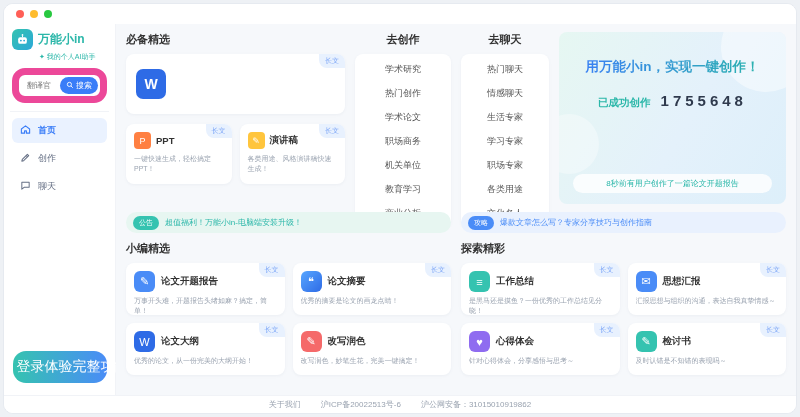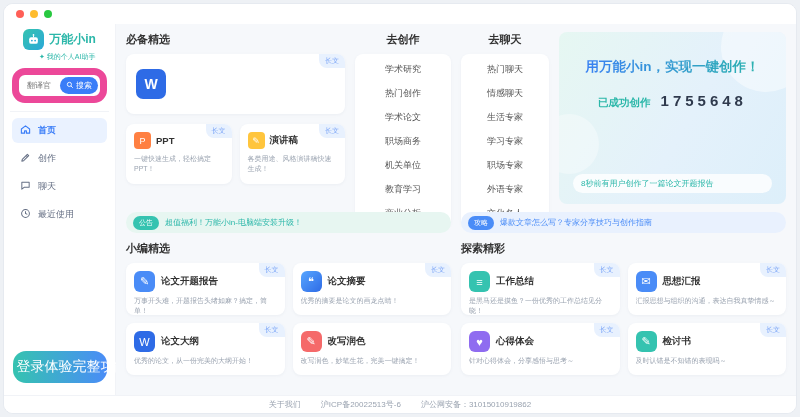--- a/index.html
+++ b/index.html
@@ -7,21 +7,21 @@
   body { background:#eef1f5; font-family:"Liberation Sans","DejaVu Sans",sans-serif; position:relative; }
   .window { position:absolute; left:3px; top:3px; width:794px; height:411px; background:#fff;
             border:1px solid #e6eaf0; border-radius:10px; overflow:hidden; display:flex; flex-direction:column; }
   
   .titlebar { height:20px; display:flex; align-items:center; padding-left:12px; gap:6px; background:#fff; flex:0 0 auto; }
   .dot { width:8px; height:8px; border-radius:50%; }
   .dot.red{background:#ff5f57}.dot.yellow{background:#febc2e}.dot.green{background:#28c840}
   
   .app { flex:1; display:flex; min-height:0; }
   .sidebar { width:112px; flex:0 0 auto; background:#fff; border-right:1px solid #f1f3f7; padding:2px 8px 8px; display:flex; flex-direction:column; }
-  .logo-row { display:flex; align-items:center; gap:5px; margin:3px 0 2px;justify-content:center; }
+  .logo-row { display:flex; align-items:center; gap:5px; margin:3px 0 2px; }
   .logo-badge { width:21px; height:21px; border-radius:6px; background:linear-gradient(135deg,#35c3b0,#2aa8d8);
                 display:flex; align-items:center; justify-content:center; flex:0 0 auto; }
   .logo-text { color:#2bb7a9; font-weight:bold; font-size:12px; }
   .tagline { font-size:7px; color:#2bb7a9; margin:0 0 6px 27px; white-space:nowrap; }
   .search-row { display:flex; align-items:center; border:7px solid #ec4899; border-radius:13px; padding:2px; background:#fff; margin-bottom:8px; }
   .search-input { flex:1; min-width:0; border:0; outline:0; font-size:8px; color:#666; padding-left:6px; background:transparent; }
   .search-btn { background:#3a7df8; color:#fff; font-size:8px; border:0; border-radius:10px; padding:3px 6px;
                 display:flex; align-items:center; gap:2px; cursor:pointer; flex:0 0 auto; }
   .sb-divider { height:1px; background:#f1f3f7; margin:0 -2px 6px; }
   .menu-item { display:flex; align-items:center; gap:7px; padding:6px 8px; border-radius:6px; font-size:9px; color:#667085; margin-bottom:3px; cursor:pointer; }
@@ -61,21 +61,21 @@
                    background:rgba(255,255,255,.45); right:-25px; top:-30px; }
   .promo::after { content:""; position:absolute; width:60px; height:60px; border-radius:50%;
                   background:rgba(255,255,255,.35); left:-20px; bottom:30px; }
   .promo-title { position:relative; font-size:13.5px; font-weight:bold; text-align:center; margin-top:26px;
                  background:linear-gradient(90deg,#3a7df8,#2bb7a9); -webkit-background-clip:text; background-clip:text;
                  color:transparent; }
   .promo-stat { position:relative; text-align:center; margin-top:16px; display:flex; justify-content:center; align-items:baseline; gap:10px; }
   .stat-label { font-size:10.5px; color:#2bb7a9; font-weight:bold; }
   .stat-value { font-size:15px; color:#2f3a4d; font-weight:bold; letter-spacing:4px; }
   .promo-ticker { position:absolute; left:14px; right:14px; bottom:11px; background:rgba(255,255,255,.8);
-                  color:#2bb7a9; font-size:8px; border-radius:10px; padding:4px 8px; white-space:nowrap; overflow:hidden; }
+                  color:#2bb7a9; font-size:8px; border-radius:10px; padding:4px 8px; text-align:center; white-space:nowrap; overflow:hidden; }
   
   .notice-row { display:flex; gap:10px; flex:0 0 auto; }
   .notice { height:21px; border-radius:11px; display:flex; align-items:center; gap:6px; padding:0 7px; font-size:8px; cursor:pointer; white-space:nowrap; overflow:hidden; }
   .notice.green { width:325px; flex:0 0 auto; background:#e7f6f1; color:#2bb7a9; }
   .notice.blue { flex:1; background:#e9f1fe; color:#4a8cf7; min-width:0; }
   .notice-badge { font-size:7px; color:#fff; border-radius:8px; padding:2px 6px; flex:0 0 auto; }
   .notice.green .notice-badge { background:#35c3b0; }
   .notice.blue .notice-badge { background:#4a8cf7; }
   
   .bottom-row { display:flex; gap:10px; flex:1; min-height:0; }
@@ -150,27 +150,20 @@
               <line x1="13.5" y1="7.5" x2="16.5" y2="10.5"></line>
             </svg></span>
         <span>创作</span>
       </div>
       <div class="menu-item">
         <span><svg width="11" height="11" viewBox="0 0 24 24" fill="none" stroke="currentColor" stroke-width="2.2" stroke-linejoin="round">
               <path d="M4 5 H20 V16 H9 L4 20 Z"></path>
             </svg></span>
         <span>聊天</span>
       </div>
-      <div class="menu-item">
-        <span><svg width="11" height="11" viewBox="0 0 24 24" fill="none" stroke="currentColor" stroke-width="2.2">
-              <circle cx="12" cy="12" r="8.5"></circle>
-              <path d="M12 7 V12 L16 14"></path>
-            </svg></span>
-        <span>最近使用</span>
-      </div>
 
       <div class="sb-spacer"></div>
       <button class="login-btn">登录体验完整功能</button>
     </div>
 
     <div class="main">
 
       <div class="top-row">
 
         <div class="col-featured">
@@ -215,21 +208,21 @@
         </div>
 
         <div class="col-chat">
           <div class="section-title center">去聊天</div>
           <div class="list-card card-shadow">
             <div class="list-item">热门聊天</div>
             <div class="list-item">情感聊天</div>
             <div class="list-item">生活专家</div>
             <div class="list-item">学习专家</div>
             <div class="list-item">职场专家</div>
-            <div class="list-item">外语专家</div>
+            <div class="list-item">各类用途</div>
             <div class="list-item">文化名人</div>
           </div>
         </div>
 
         <div class="col-promo">
           <div class="promo">
             <div class="promo-title">用万能小in，实现一键创作！</div>
             <div class="promo-stat">
               <span class="stat-label">已成功创作</span>
               <span class="stat-value">1755648</span>

